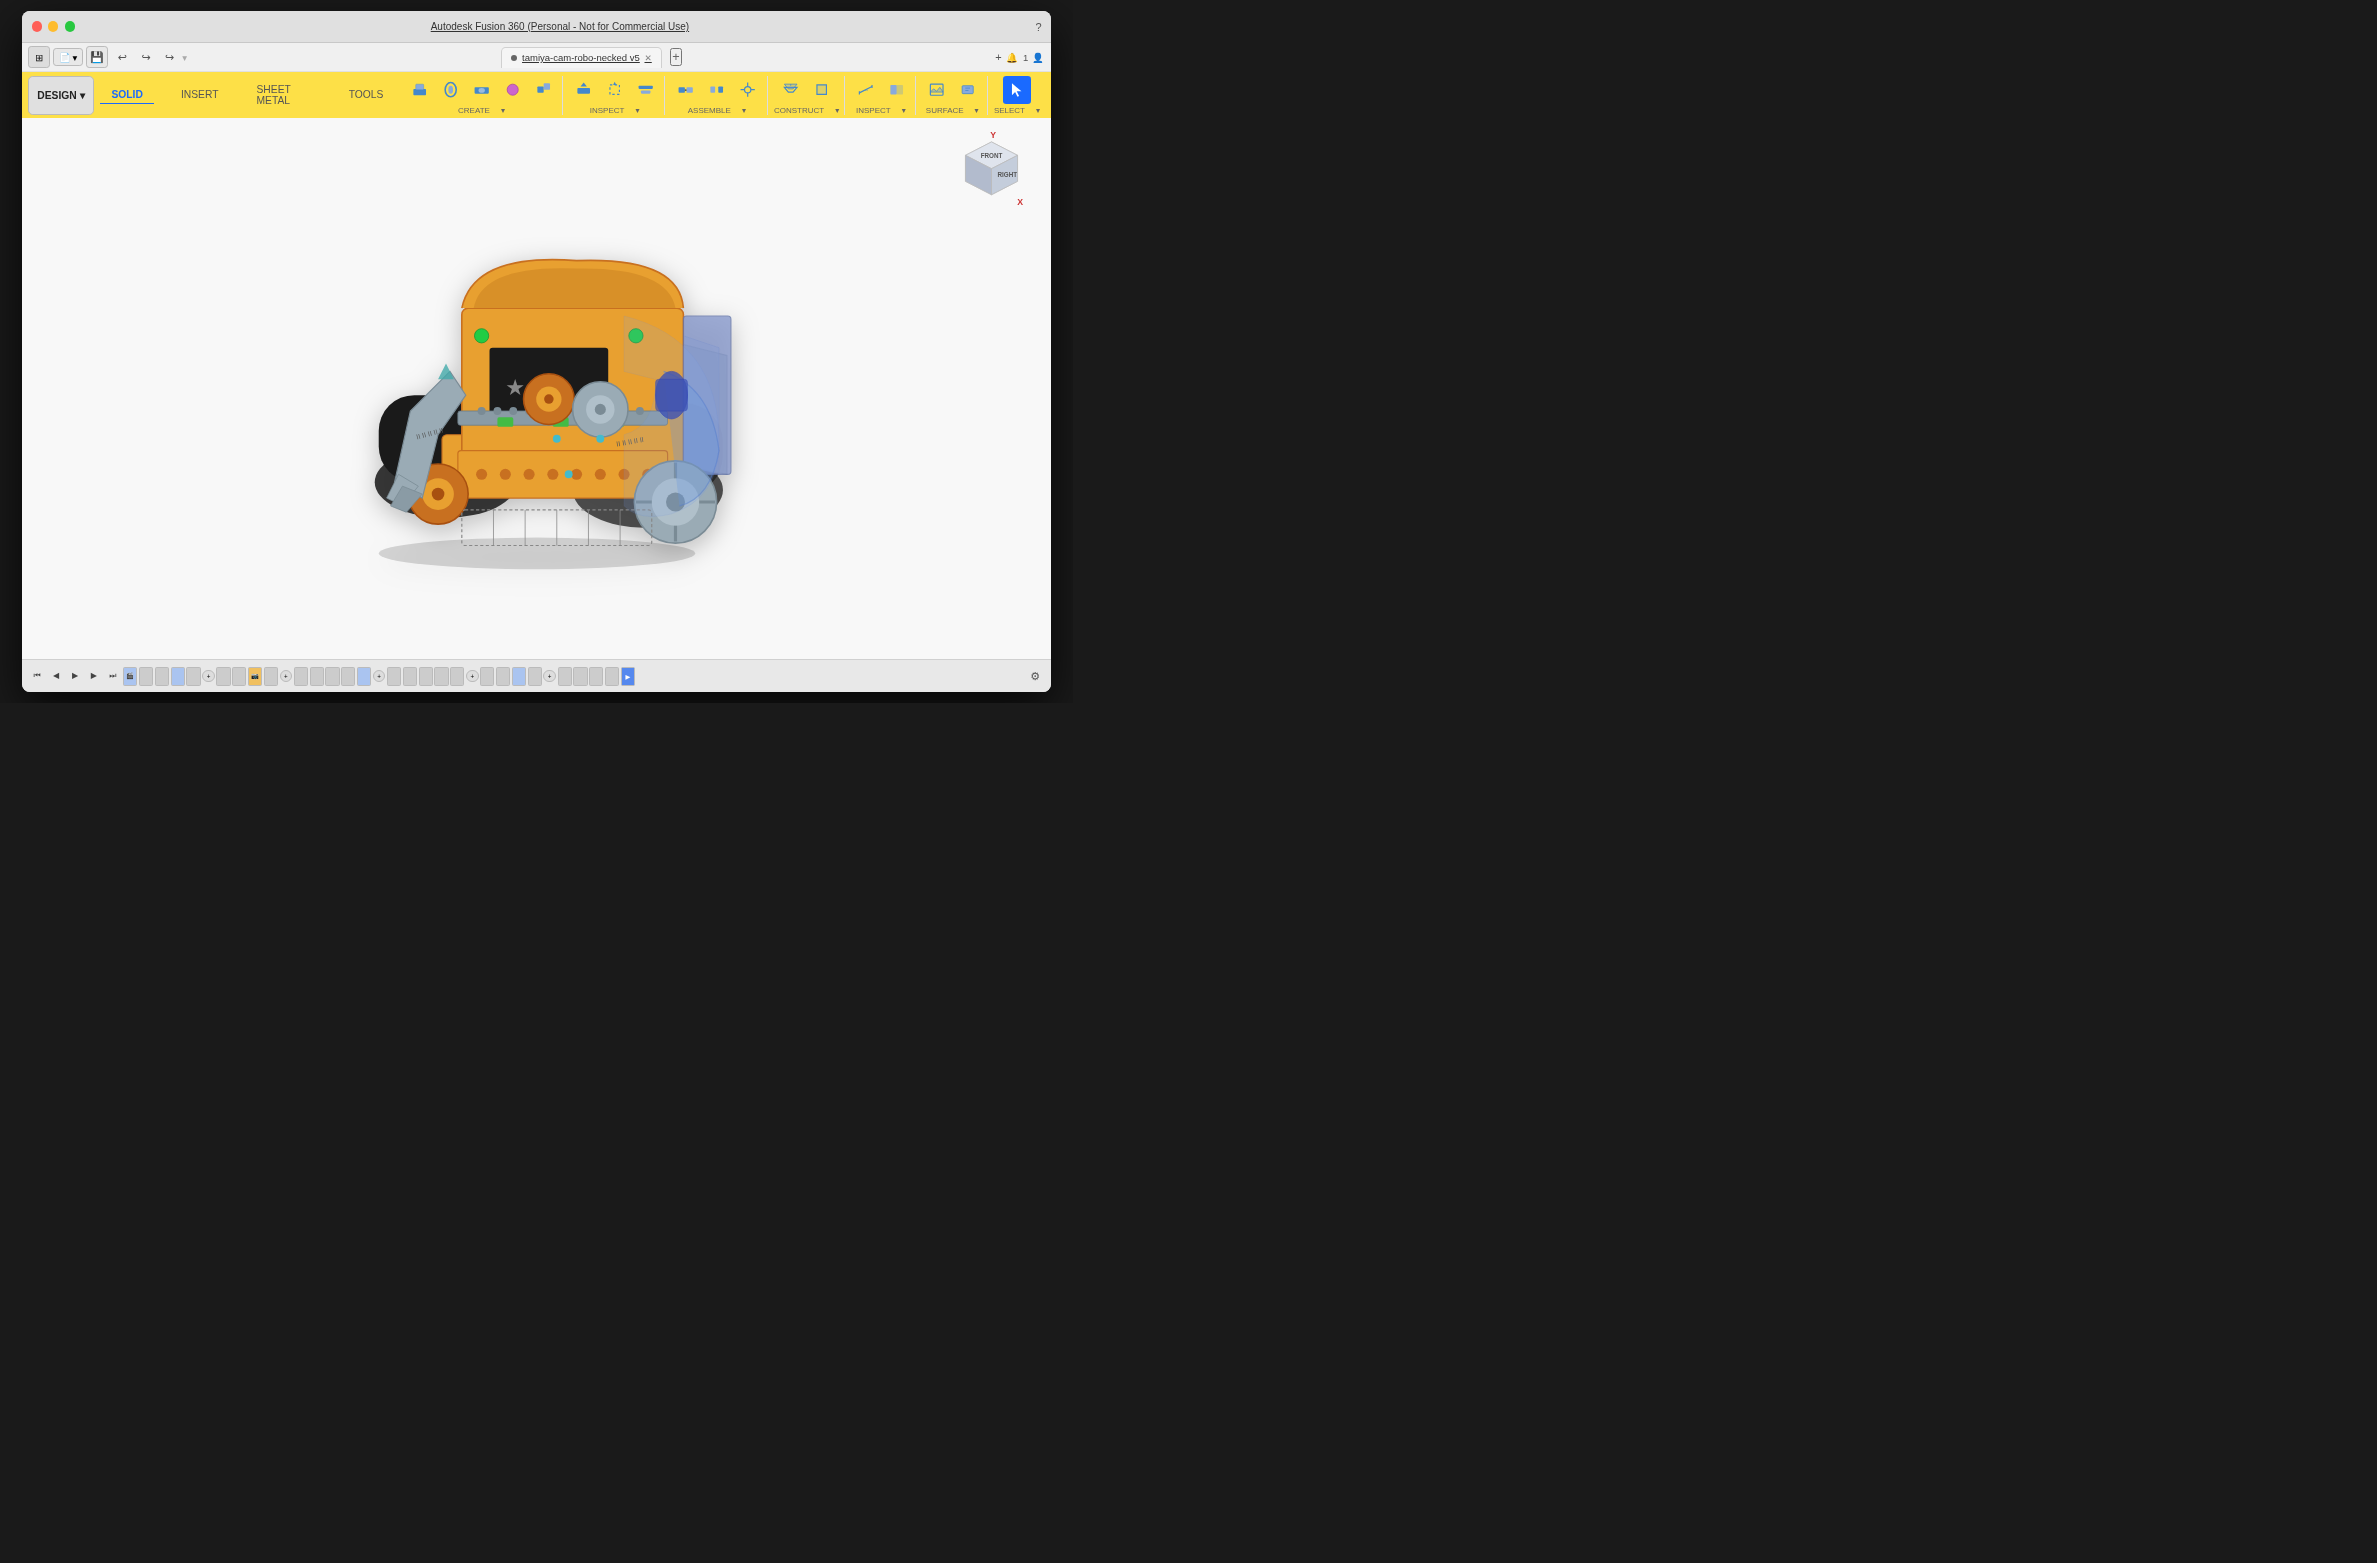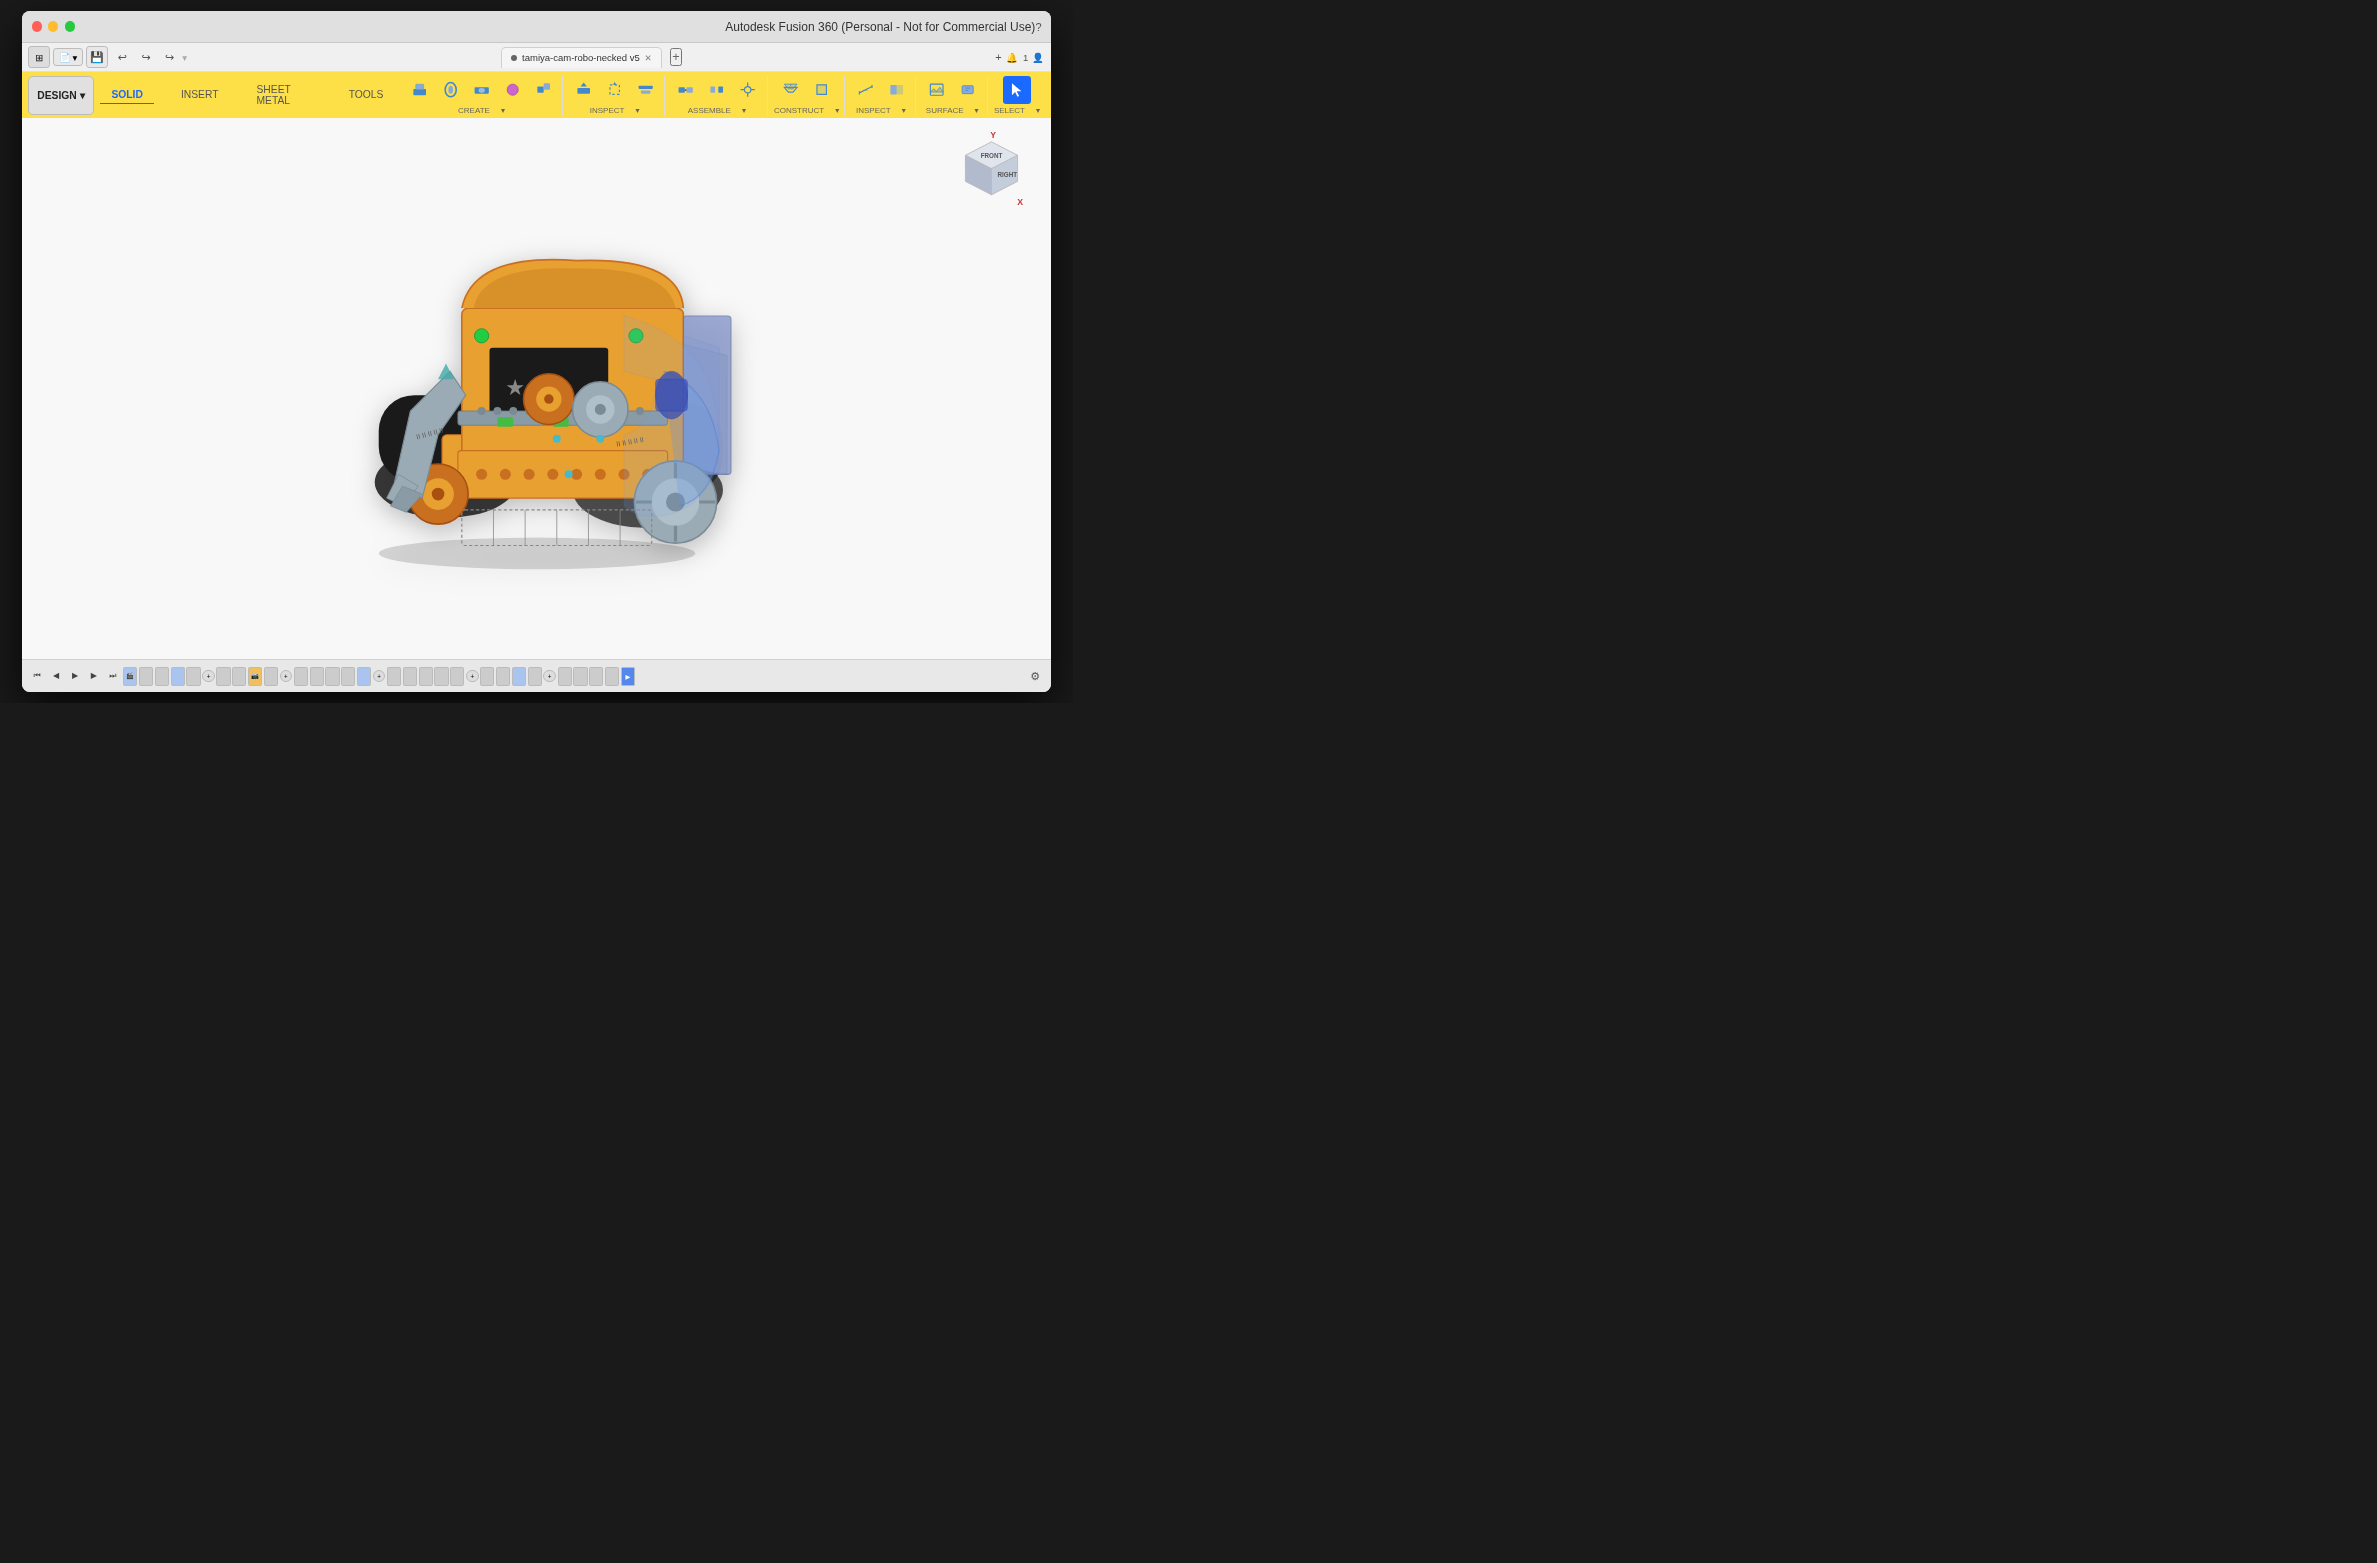--- a/index.html
+++ b/index.html
@@ -44,24 +44,25 @@
       border-radius: 50%;
       border: none;
       cursor: pointer;
     }
     .btn-close { background: #ff5f57; }
     .btn-minimize { background: #febc2e; }
     .btn-maximize { background: #28c840; }
     .title-center {
       flex: 1;
       display: flex;
-      justify-content: flex-end;
+      justify-content: center;
       align-items: center;
-      font-size: 12px;
+      font-size: 10px;
       color: #333;
+      text-decoration: underline;
     }
     .title-right {
       display: flex;
       align-items: center;
       gap: 6.3px;
     }
     .toolbar-top {
       display: flex;
       align-items: center;
       padding: 3.2px 6.3px;
@@ -111,20 +112,21 @@
       display: flex; align-items: center; gap: 4.7px;
       padding: 4.7px 9.5px;
       border: 0.8px solid #d0d0d0;
       border-bottom: none;
       background: #f5f5f5;
       border-radius: 4.7px 4.7px 0 0;
       cursor: pointer;
       font-size: 9.5px;
       color: #333;
       margin-right: 1.6px;
+      text-decoration: underline;
     }
     .tab-item .dot { width: 6.3px; height: 6.3px; background: #666; border-radius: 50%; }
     .tab-close { color: #888; cursor: pointer; font-size: 8.7px; }
     .tab-add { color: #666; cursor: pointer; font-size: 12.7px; margin-left: 3.2px; }
     .tab-right-controls { margin-left: auto; display: flex; align-items: center; gap: 4.7px; font-size: 9.5px; color: #555; }
     
     .main-toolbar {
       display: flex;
       align-items: stretch;
       padding: 3.2px 6.3px;

